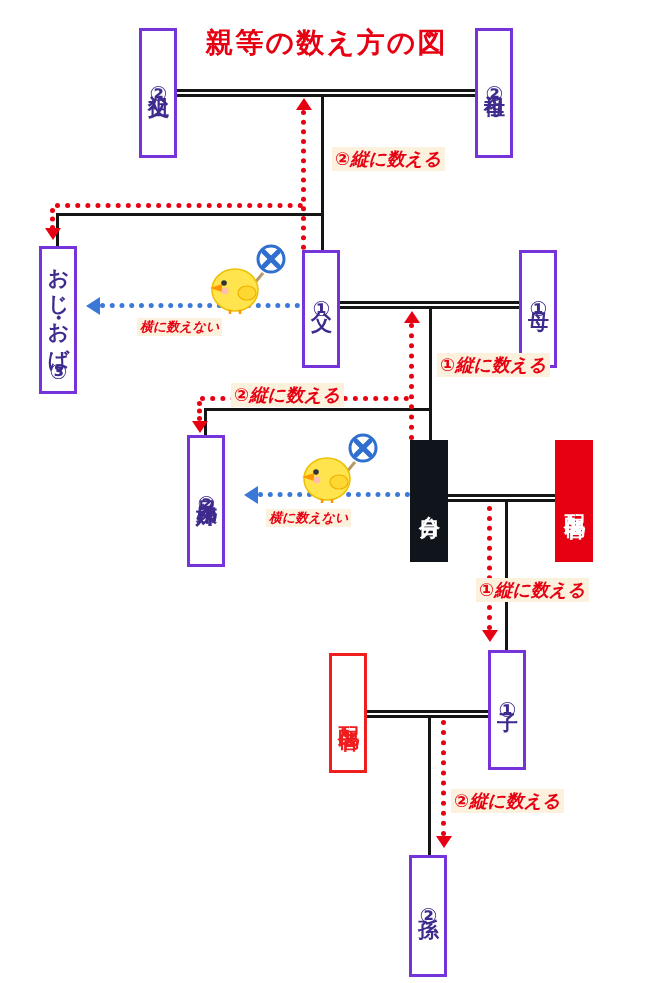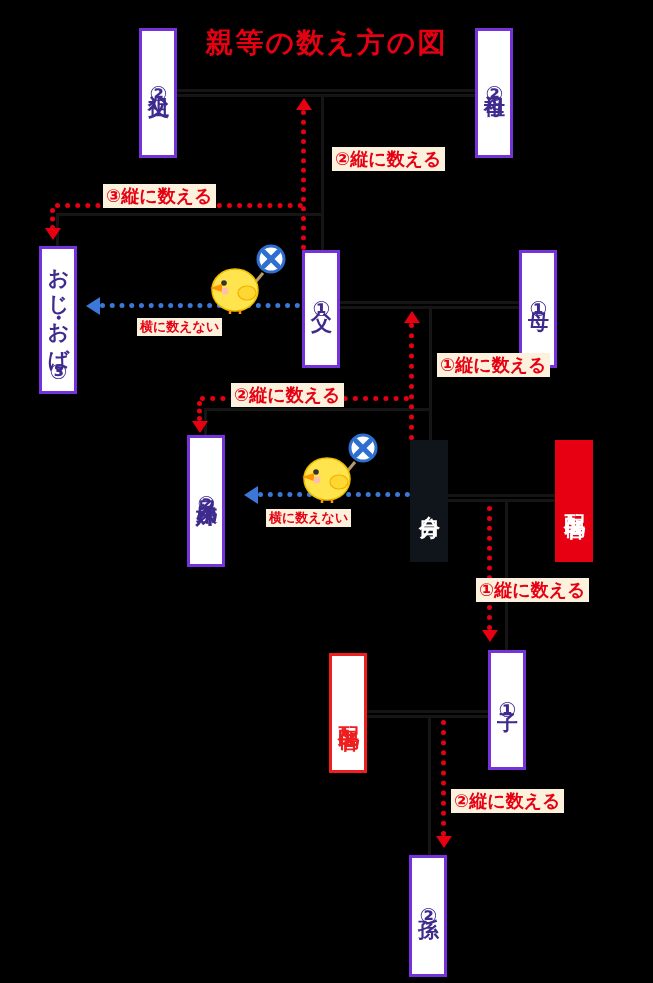--- a/index.html
+++ b/index.html
@@ -1,18 +1,18 @@
 <!DOCTYPE html>
 <html><head>
 <meta charset="utf-8">
 <style>
   * { box-sizing: border-box; margin: 0; padding: 0; }
   html,body { background:#fcf1dd; }
   body { font-family:"DejaVu Sans","Liberation Sans",sans-serif; }
-  .stage { position:relative; width:653px; height:983px; background:#000000; overflow:hidden; }
+  .stage { position:relative; width:653px; height:983px; background:#ffffff; overflow:hidden; }
 
   .title { position:absolute; left:0; top:24px; width:653px; text-align:center;
            color:#e60012; font-weight:bold; font-size:28px; letter-spacing:2px; z-index:5; }
 
   
   .vbox { position:absolute; width:38px; background:#ffffff; border:3px solid #7633d9;
           display:flex; align-items:center; justify-content:center; z-index:4; }
   .vbox span { writing-mode:vertical-rl; text-orientation:upright; font-weight:bold;
                font-size:21px; letter-spacing:2px; line-height:1; color:#3f2b8e; }
   .vbox.black { background:#10151c; border-color:#10151c; }
@@ -33,21 +33,21 @@
   .rdot-v { position:absolute; width:0; border-left:5px dotted #e60012; z-index:2; }
   
   .bdot-h { position:absolute; height:0; border-top:5px dotted #3c78d8; z-index:2; }
 
   .arrow { position:absolute; width:0; height:0; z-index:3; }
   .arrow.up    { border-left:8px solid transparent; border-right:8px solid transparent; border-bottom:12px solid #e60012; }
   .arrow.down  { border-left:8px solid transparent; border-right:8px solid transparent; border-top:12px solid #e60012; }
   .arrow.bleft { border-top:9px solid transparent; border-bottom:9px solid transparent; border-right:14px solid #3c78d8; }
 
   .rlabel { position:absolute; color:#e60012; font-weight:bold; font-size:18px;
-            white-space:nowrap; background:#fcf1dd; padding:0 3px; z-index:5; }
+            white-space:nowrap; background:#fcf1dd; padding:0 3px; z-index:5;font-style:italic; }
   .rlabel.small { font-size:13px; }
 
   .chick { position:absolute; z-index:6; }
 </style>
 </head>
 <body>
 
 <div class="stage">
 
   <div class="title">親等の数え方の図</div>
@@ -68,21 +68,20 @@
   <div class="dline" style="left:367px; top:710px; width:121px;"></div>
   <div class="vline" style="left:428px; top:718px; height:137px;"></div>
 
   <div class="arrow up" style="left:296px; top:98px;"></div>
   <div class="rdot-v" style="left:301px; top:110px; height:140px;"></div>
   <div class="rlabel" style="left:332px; top:147px;">②縦に数える</div>
 
   <div class="rdot-h" style="left:55px; top:203px; width:248px;"></div>
   <div class="rdot-v" style="left:50px; top:208px; height:22px;"></div>
   <div class="arrow down" style="left:45px; top:228px;"></div>
-  <div class="rlabel" style="left:103px; top:184px;">③縦に数える</div>
 
   <div class="arrow up" style="left:404px; top:311px;"></div>
   <div class="rdot-v" style="left:409px; top:323px; height:117px;"></div>
   <div class="rlabel" style="left:437px; top:353px;">①縦に数える</div>
 
   <div class="rdot-h" style="left:200px; top:396px; width:209px;"></div>
   <div class="rdot-v" style="left:197px; top:401px; height:20px;"></div>
   <div class="arrow down" style="left:192px; top:421px;"></div>
   <div class="rlabel" style="left:231px; top:383px;">②縦に数える</div>
 

